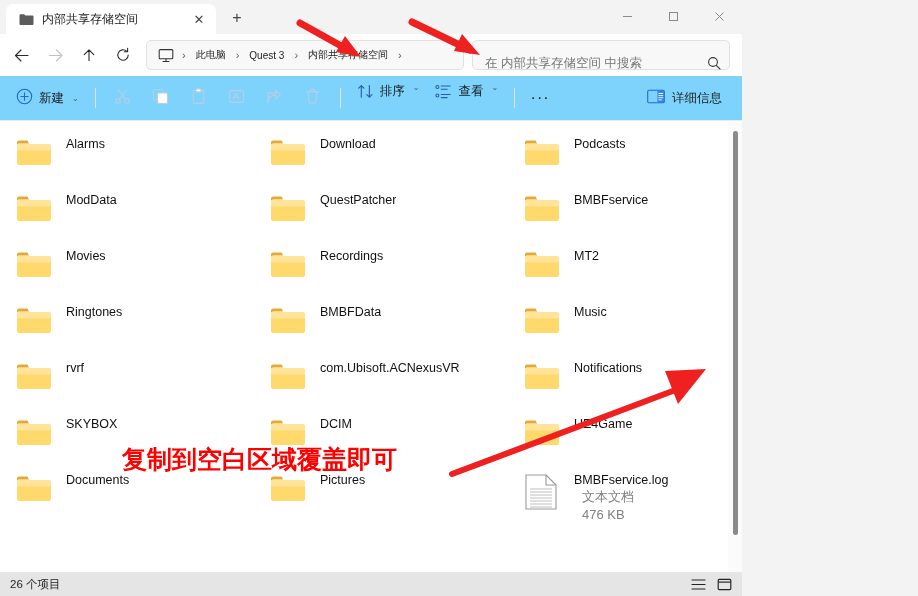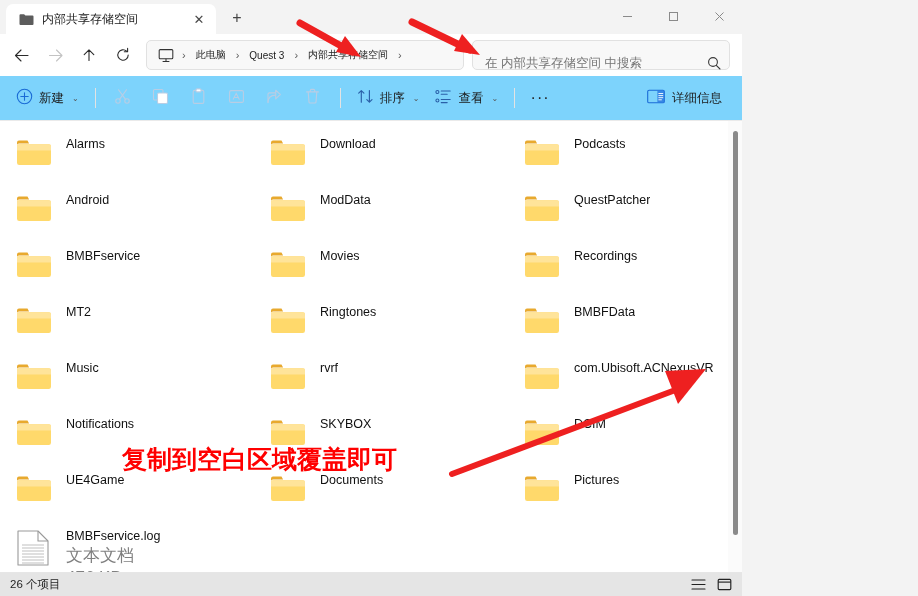--- a/index.html
+++ b/index.html
@@ -213,21 +213,20 @@
     display: flex;
     align-items: center;
     justify-content: center;
     border-radius: 5px;
     color: #2e2e2e;
     flex: 0 0 auto;
   }
   .icbtn.disabled { color: #c6d4e4; }
   .cmd-text {
     display: flex;
-    align-items: center;
     height: 30px;
     padding: 0 8px;
     border-radius: 5px;
     gap: 6px;
   }
   .cmd-text .lbl { font-size: 12.5px; color: #1b1b1b; }
   .cmd-more {
     width: 34px;
     height: 30px;
     display: flex;
@@ -276,21 +275,21 @@
     height: 54px;
   }
   .item-icon { width: 38px; height: 34px; flex: 0 0 auto; position: relative; }
   .item-label {
     font-size: 12.5px;
     color: #101010;
     white-space: nowrap;
     overflow: hidden;
   }
   .file-meta { display: flex; flex-direction: column; gap: 1px; min-width: 0; }
-  .file-sub { font-size: 17px; color: #808080; white-space: nowrap; }
+  .file-sub { font-size: 13px; color: #808080; white-space: nowrap; margin-left: 8px; }
 
   
   .scroll-track {
     position: absolute;
     top: 0;
     right: 0;
     width: 14px;
     height: 100%;
     background: #fbfbfb;
   }
@@ -571,29 +570,20 @@
     </svg></span>
           <span class="item-label">Podcasts</span>
         </div>
         <div class="item">
           <span class="item-icon">
     <svg width="38" height="32" viewBox="0 0 38 32">
       <path d="M1 5.5a2 2 0 0 1 2-2h8.5l1.6 3H3a2 2 0 0 0-2 2z" fill="#e8a92e"></path>
       <path d="M1 9.5a2.2 2.2 0 0 1 2.2-2.2h29.6A2.2 2.2 0 0 1 35 9.5v16.3a2.2 2.2 0 0 1-2.2 2.2H3.2A2.2 2.2 0 0 1 1 25.8z" fill="#ffd96b"></path>
       <path d="M1 9.5a2.2 2.2 0 0 1 2.2-2.2h29.6A2.2 2.2 0 0 1 35 9.5v4H1z" fill="#ffe49a"></path>
     </svg></span>
-          <span class="item-label">Android</span>
-        </div>
-        <div class="item">
-          <span class="item-icon">
-    <svg width="38" height="32" viewBox="0 0 38 32">
-      <path d="M1 5.5a2 2 0 0 1 2-2h8.5l1.6 3H3a2 2 0 0 0-2 2z" fill="#e8a92e"></path>
-      <path d="M1 9.5a2.2 2.2 0 0 1 2.2-2.2h29.6A2.2 2.2 0 0 1 35 9.5v16.3a2.2 2.2 0 0 1-2.2 2.2H3.2A2.2 2.2 0 0 1 1 25.8z" fill="#ffd96b"></path>
-      <path d="M1 9.5a2.2 2.2 0 0 1 2.2-2.2h29.6A2.2 2.2 0 0 1 35 9.5v4H1z" fill="#ffe49a"></path>
-    </svg></span>
           <span class="item-label">ModData</span>
         </div>
         <div class="item">
           <span class="item-icon">
     <svg width="38" height="32" viewBox="0 0 38 32">
       <path d="M1 5.5a2 2 0 0 1 2-2h8.5l1.6 3H3a2 2 0 0 0-2 2z" fill="#e8a92e"></path>
       <path d="M1 9.5a2.2 2.2 0 0 1 2.2-2.2h29.6A2.2 2.2 0 0 1 35 9.5v16.3a2.2 2.2 0 0 1-2.2 2.2H3.2A2.2 2.2 0 0 1 1 25.8z" fill="#ffd96b"></path>
       <path d="M1 9.5a2.2 2.2 0 0 1 2.2-2.2h29.6A2.2 2.2 0 0 1 35 9.5v4H1z" fill="#ffe49a"></path>
     </svg></span>
           <span class="item-label">QuestPatcher</span>

